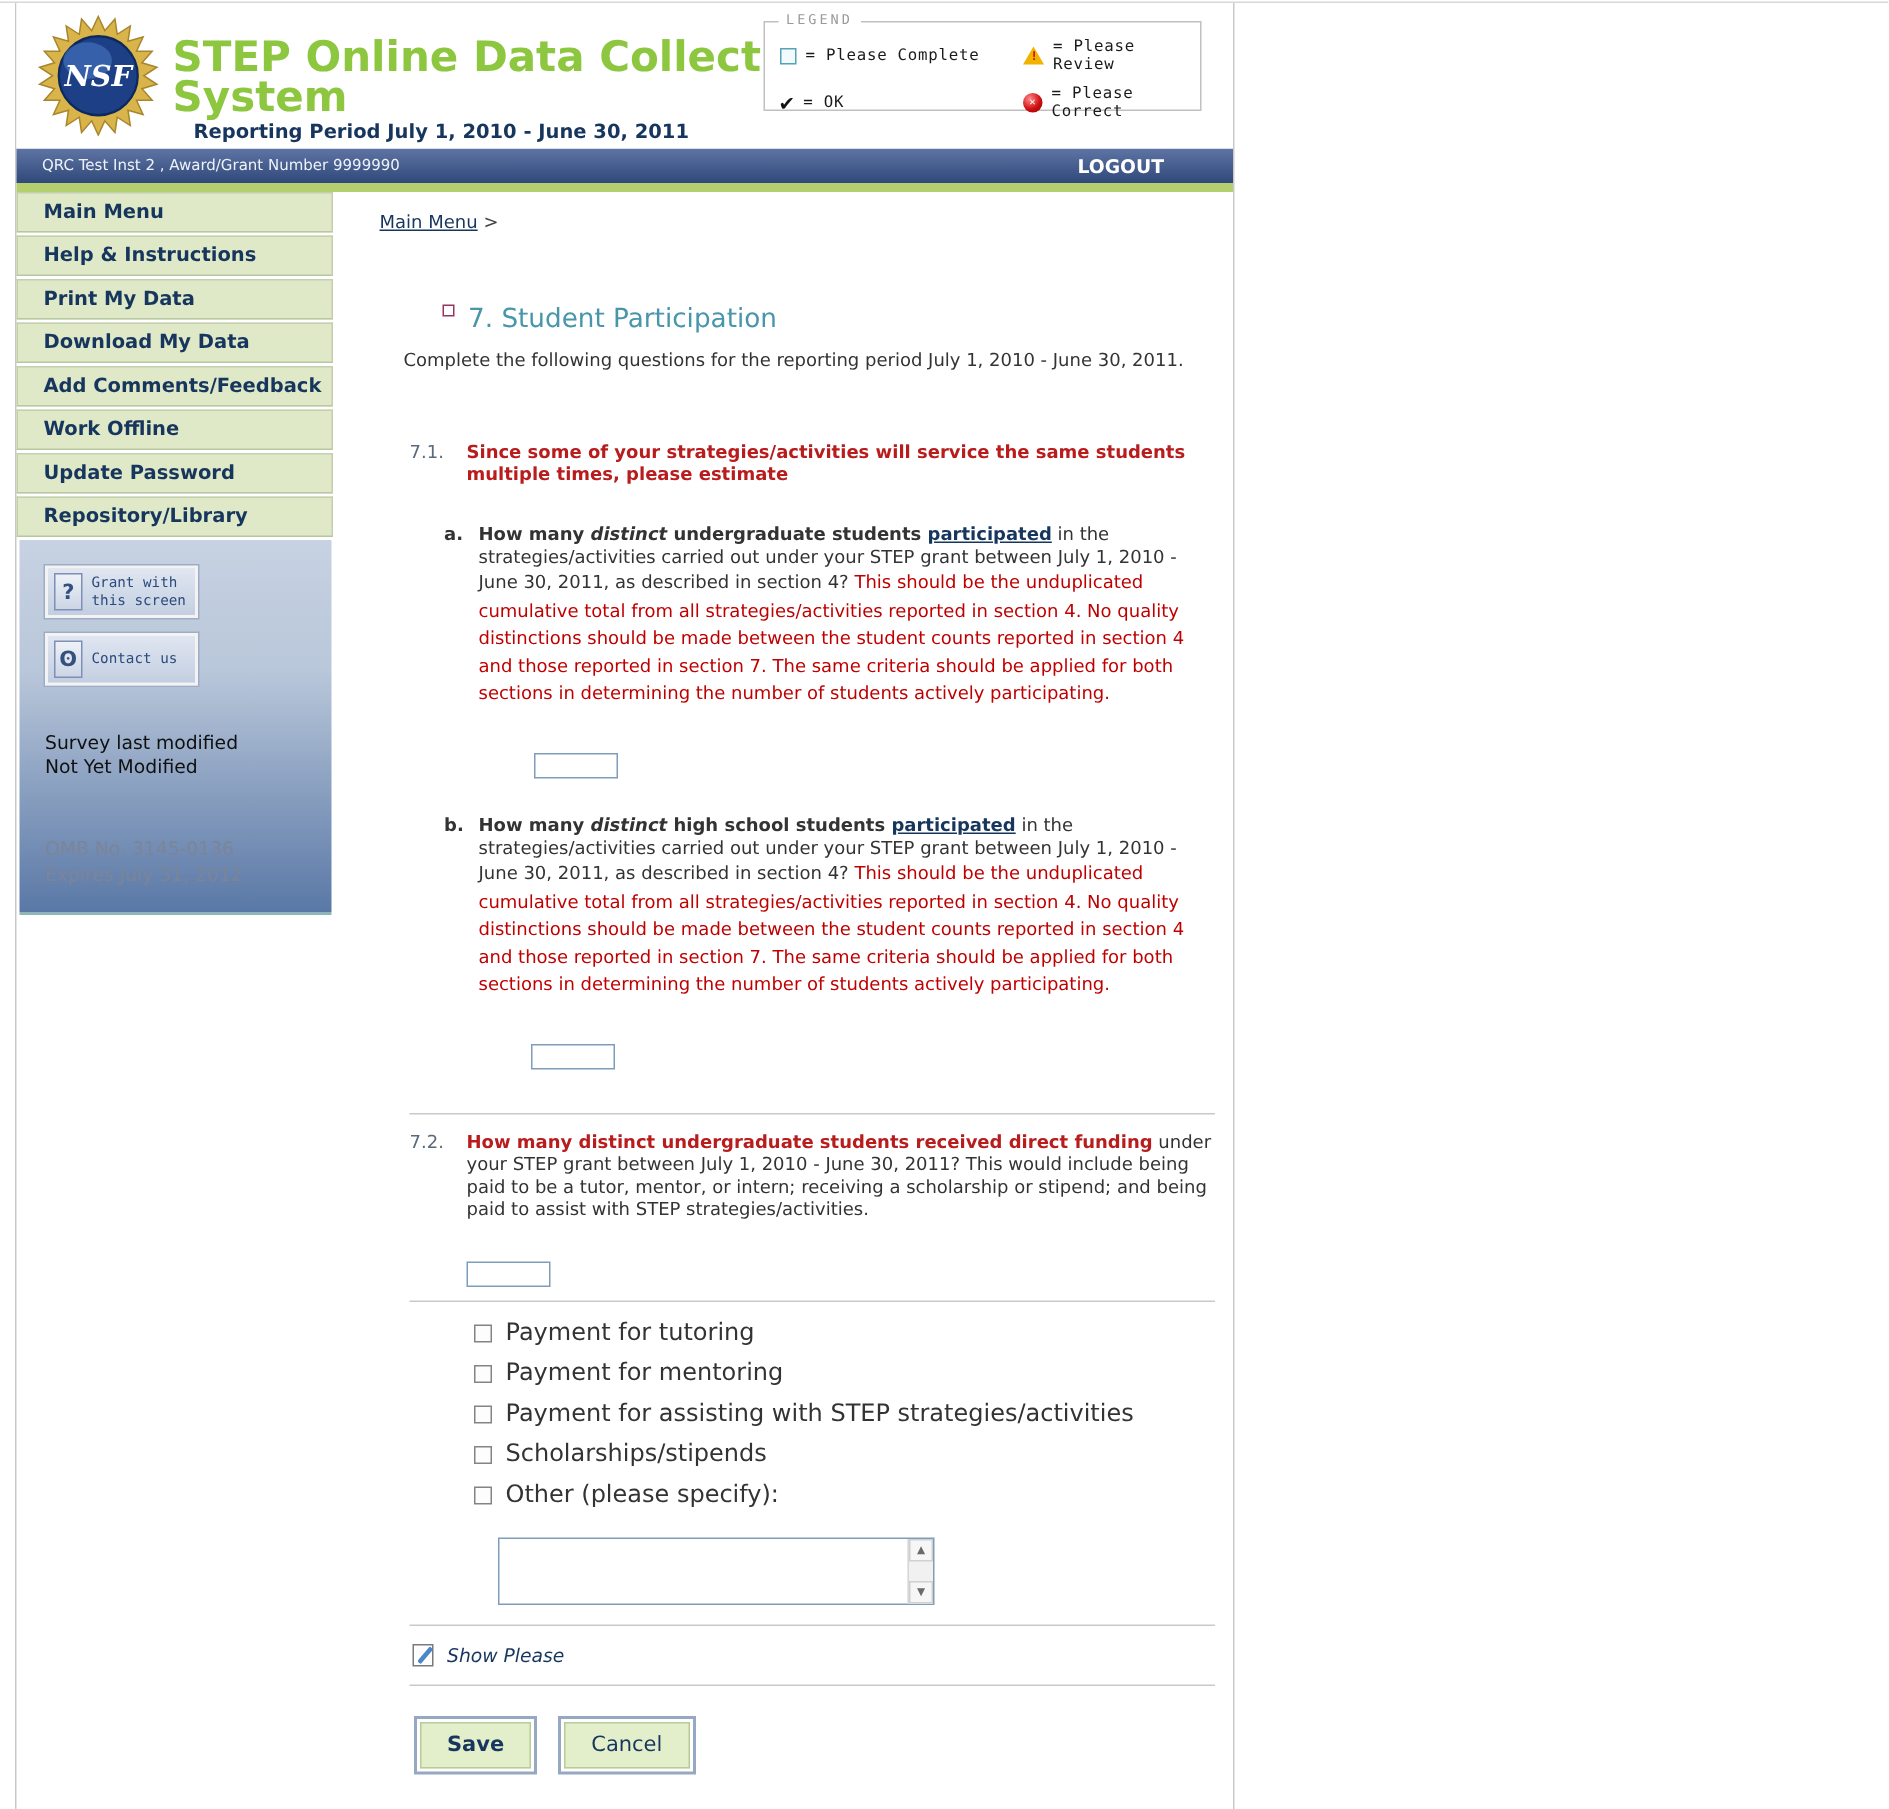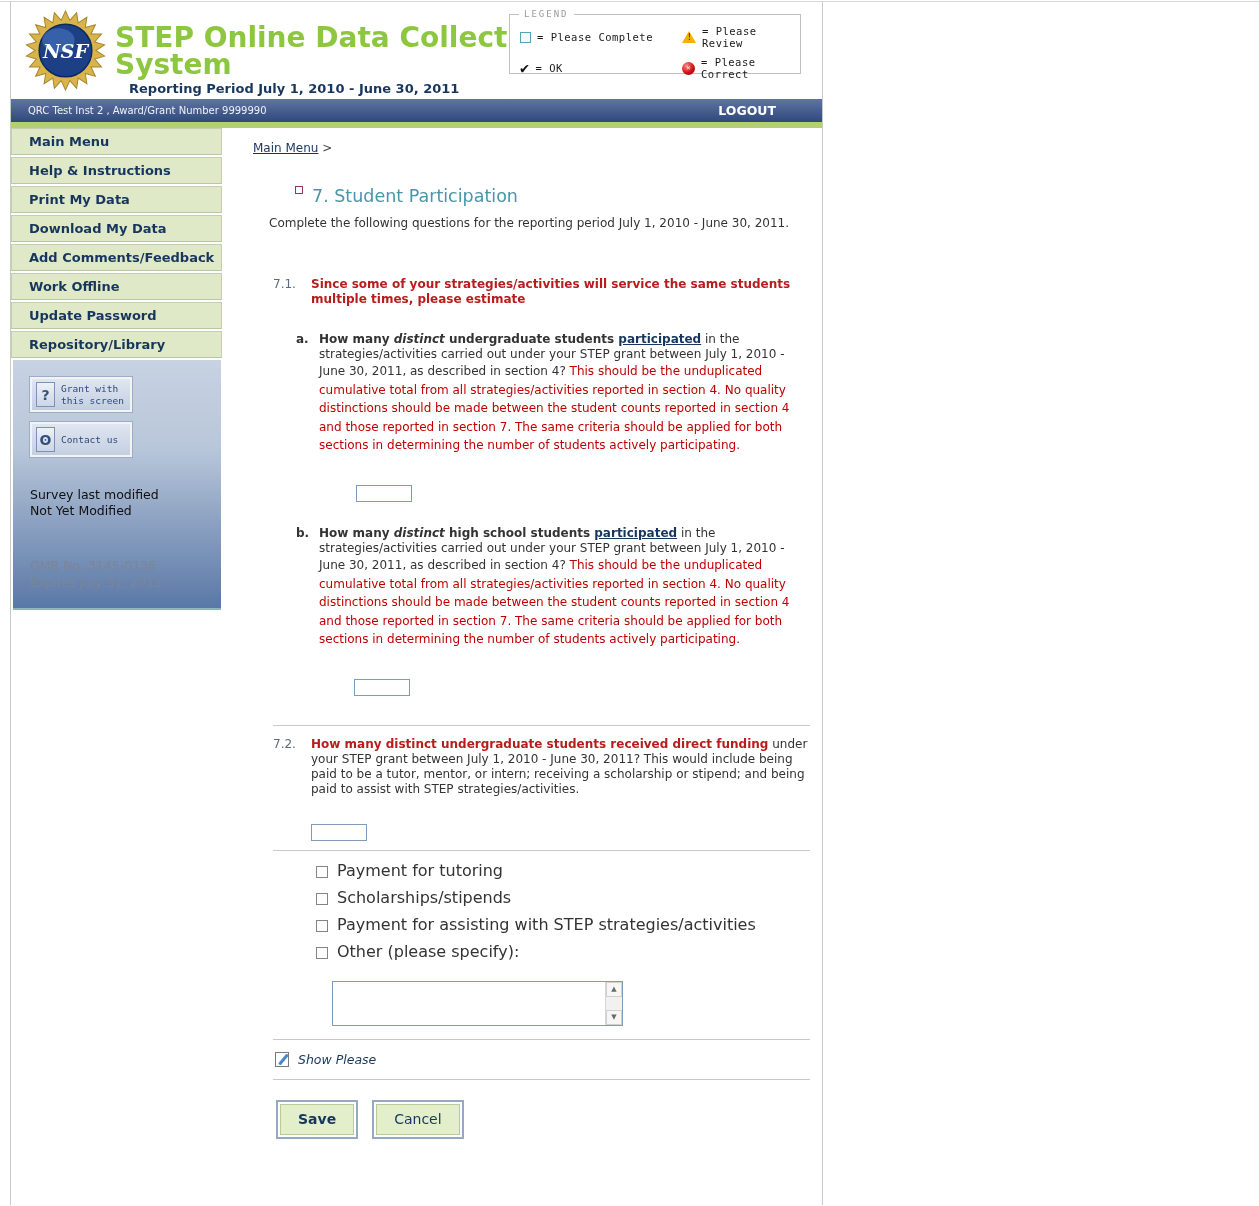--- a/index.html
+++ b/index.html
@@ -39,21 +39,21 @@
   .help-btn { margin:0 0 10px 17px; width:102px; display:flex; align-items:center; gap:6px; background:linear-gradient(#e0e6f1,#c3cfe1); border:2px solid #f3f3f3; box-shadow:0 0 0 1px #9dadc6; padding:3px 4px; cursor:pointer; }
   .help-btn .glyph-box { width:19px; height:25px; border:1px solid #7e90b5; background:linear-gradient(#eef1f7,#ccd6e6); color:#33507f; font-weight:bold; font-size:14px; display:flex; align-items:center; justify-content:center; flex:0 0 auto; }
   .help-btn .btn-text { font-family:"DejaVu Sans Mono", monospace; font-size:9.5px; color:#2c4a7c; line-height:12px; }
   .survey-mod { margin:30px 0 0 17px; font-size:12.5px; color:#101010; line-height:16px; }
   .omb { margin:38px 0 0 17px; font-size:12.5px; color:#7c8598; line-height:17px; }
 
   
   .main { flex:1; padding:0 0 30px 21px; font-size:12px; color:#333; }
   .breadcrumb { margin:13px 0 0 10px; font-size:12px; color:#444; }
   .breadcrumb a { color:#17365d; text-decoration:underline; cursor:pointer; }
-  .section-head { margin:31px 0 0 12px; display:flex; align-items:flex-start; gap:9px;padding-left:40px; }
+  .section-head { margin:48px 0 0 12px; display:flex; align-items:flex-start; gap:9px;padding-left:40px; }
   .sec-marker { width:8px; height:8px; border:1px solid #993366; background:#fff; flex:0 0 auto; }
   .sec-title { color:#4796aa; font-size:17.5px; }
   .intro { margin:10px 0 0 26px; font-size:12px; color:#333; }
   .q { display:flex; margin-left:30px; width:537px; }
   .qnum { width:38px; flex:0 0 auto; color:#5a6a7a; font-size:12px; }
   .qtext { flex:1; line-height:15px; color:#333; }
   .qtext b { color:#b91c1c; }
   .sub { display:flex; margin-left:53px; width:514px; }
   .sublabel { width:23px; flex:0 0 auto; font-weight:bold; color:#333; }
   .subtext { flex:1; line-height:15px; }
@@ -204,25 +204,29 @@
       <div class="divider" style="margin-top:9px"></div>
 
 
       <div style="margin-top:10px">
         <div class="cb-row">
           <span class="cb"></span>
           <span class="cb-label">Payment for tutoring</span>
         </div>
         <div class="cb-row">
           <span class="cb"></span>
+          <span class="cb-label">Payment for mentoring</span>
+        </div>
+        <div class="cb-row">
+          <span class="cb"></span>
+          <span class="cb-label">Payment for assisting with STEP strategies/activities</span>
+        </div>
+        <div class="cb-row">
+          <span class="cb"></span>
           <span class="cb-label">Scholarships/stipends</span>
-        </div>
-        <div class="cb-row">
-          <span class="cb"></span>
-          <span class="cb-label">Payment for assisting with STEP strategies/activities</span>
         </div>
         <div class="cb-row">
           <span class="cb"></span>
           <span class="cb-label">Other (please specify):</span>
         </div>
       </div>
 
       <div class="fake-textarea">
         <div class="ta-body"></div>
         <div class="ta-scroll">

